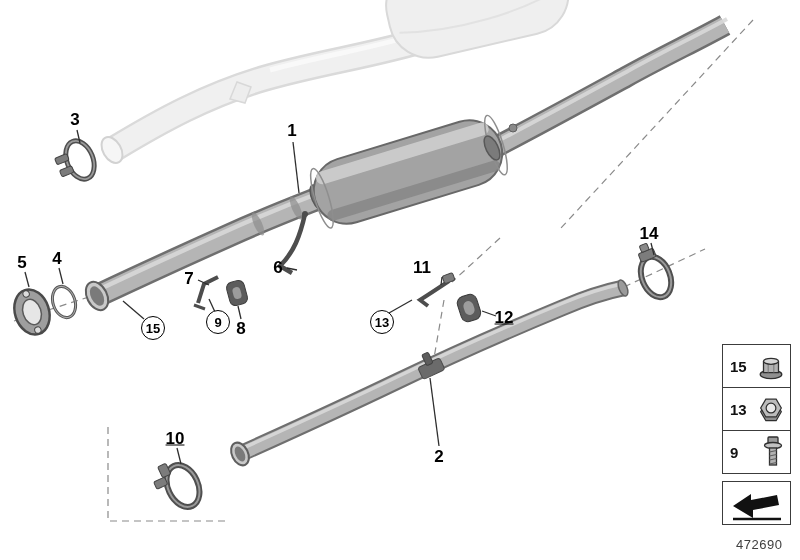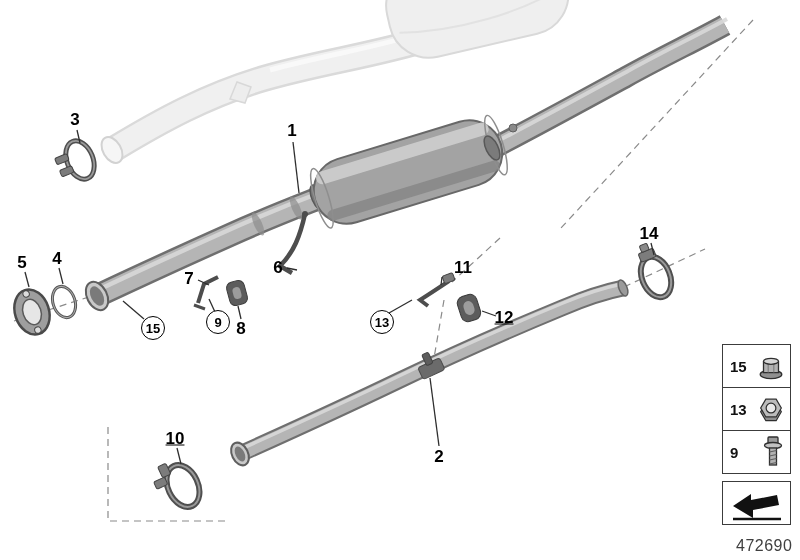--- a/index.html
+++ b/index.html
@@ -58,21 +58,21 @@
     display: flex;
     align-items: center;
     justify-content: center;
     background: #fff;
   }
 
   .diagram-id {
     position: absolute;
     left: 736px;
     top: 537px;
-    font-size: 16px;
+    font-size: 13px;
     color: #3f3f3f;
     letter-spacing: 0.5px;
   }
 </style>
 </head>
 <body>
 
 <div class="stage">
 
   <svg class="art" width="800" height="560" viewBox="0 0 800 560">
@@ -218,21 +218,21 @@
   <span class="callout" style="left:292px; top:130px;">1</span>
   <span class="callout" style="left:439px; top:456px;">2</span>
   <span class="callout" style="left:75px;  top:119px;">3</span>
   <span class="callout" style="left:57px;  top:258px;">4</span>
   <span class="callout" style="left:22px;  top:262px;">5</span>
   <span class="callout" style="left:278px; top:267px;">6</span>
   <span class="callout" style="left:189px; top:278px;">7</span>
   <span class="callout" style="left:241px; top:328px;">8</span>
   <span class="callout circled" style="left:218px; top:322px;">9</span>
   <span class="callout" style="left:175px; top:438px;text-decoration:underline;">10</span>
-  <span class="callout" style="left:463px; top:267px;">11</span>
+  <span class="callout" style="left:422px; top:267px;">11</span>
   <span class="callout" style="left:504px; top:317px;text-decoration:underline;">12</span>
   <span class="callout circled" style="left:382px; top:322px;">13</span>
   <span class="callout" style="left:649px; top:233px;">14</span>
   <span class="callout circled" style="left:153px; top:328px;">15</span>
 
   <div class="legend">
     <div class="legend-row">
       <span class="legend-num">15</span>
       <svg width="30" height="32" viewBox="0 0 32 32">
         <ellipse cx="16" cy="25" rx="11.5" ry="4.5" fill="#8f8f8f" stroke="#2f2f2f" stroke-width="1.4"></ellipse>

